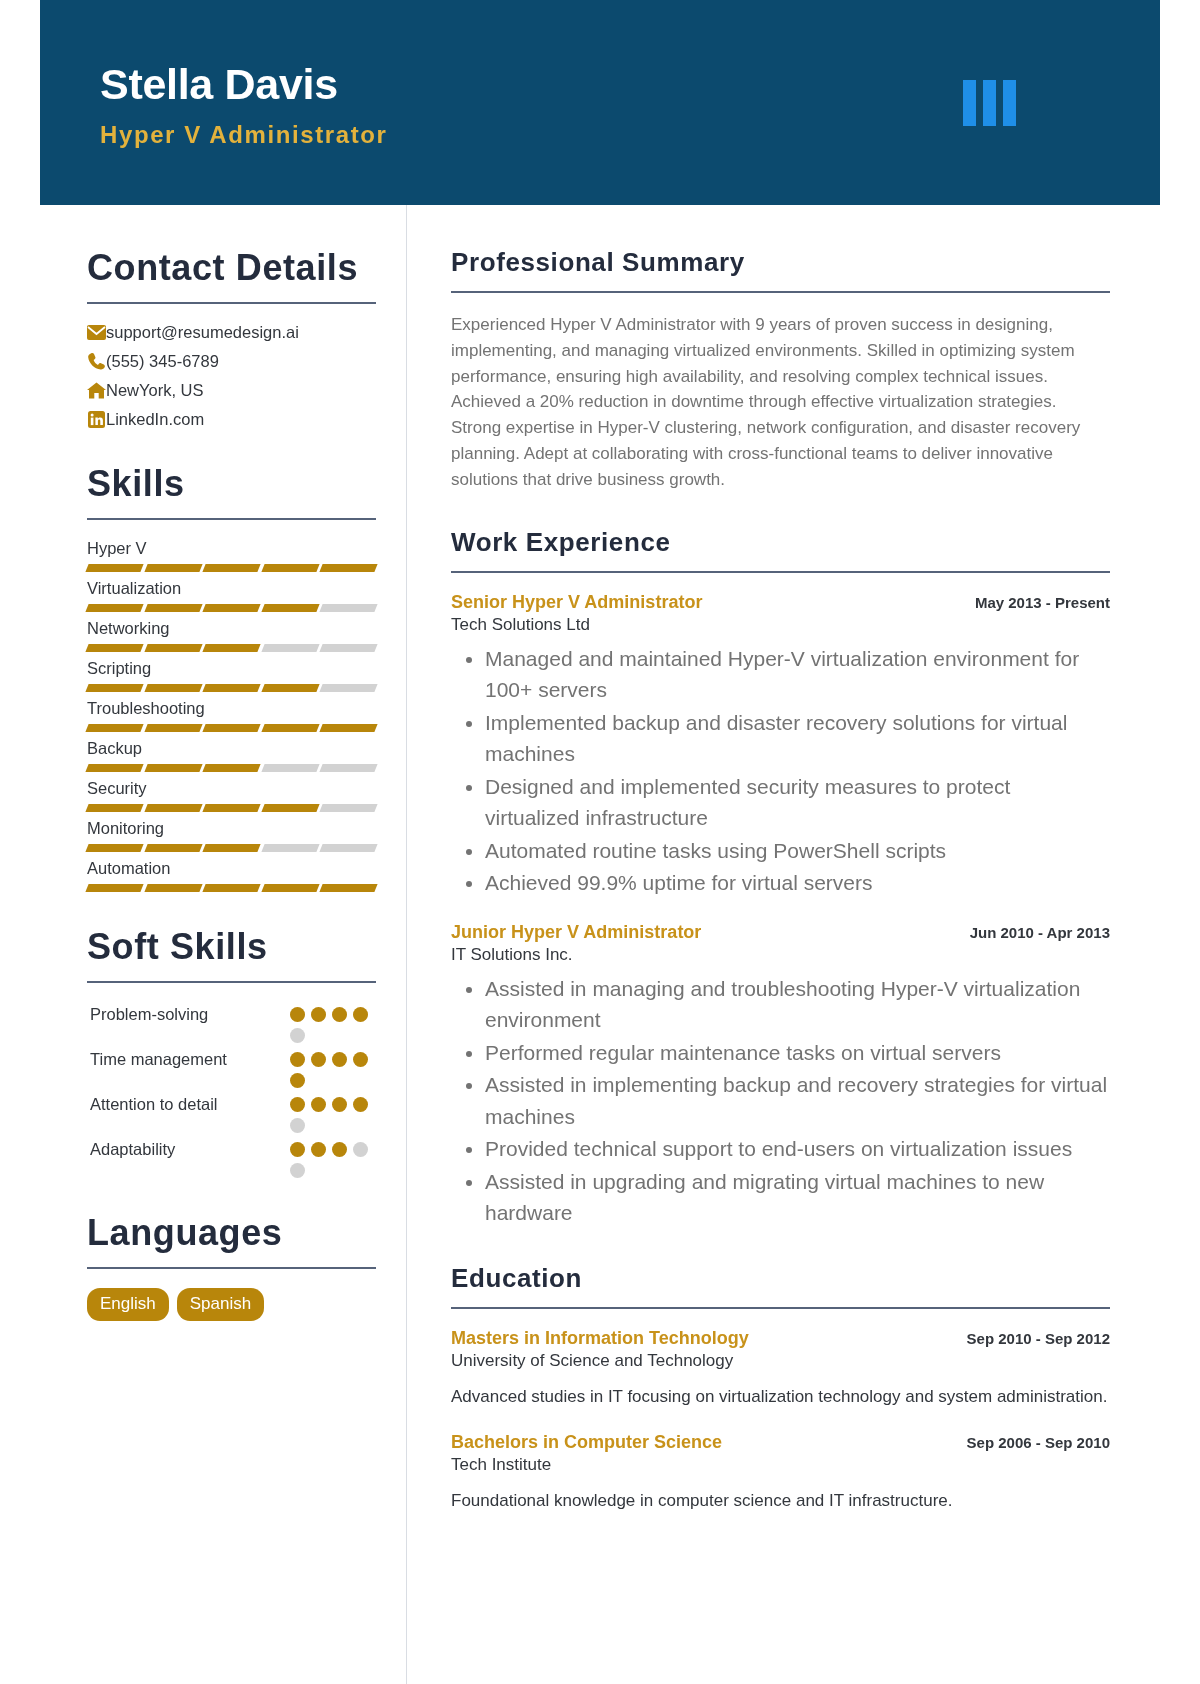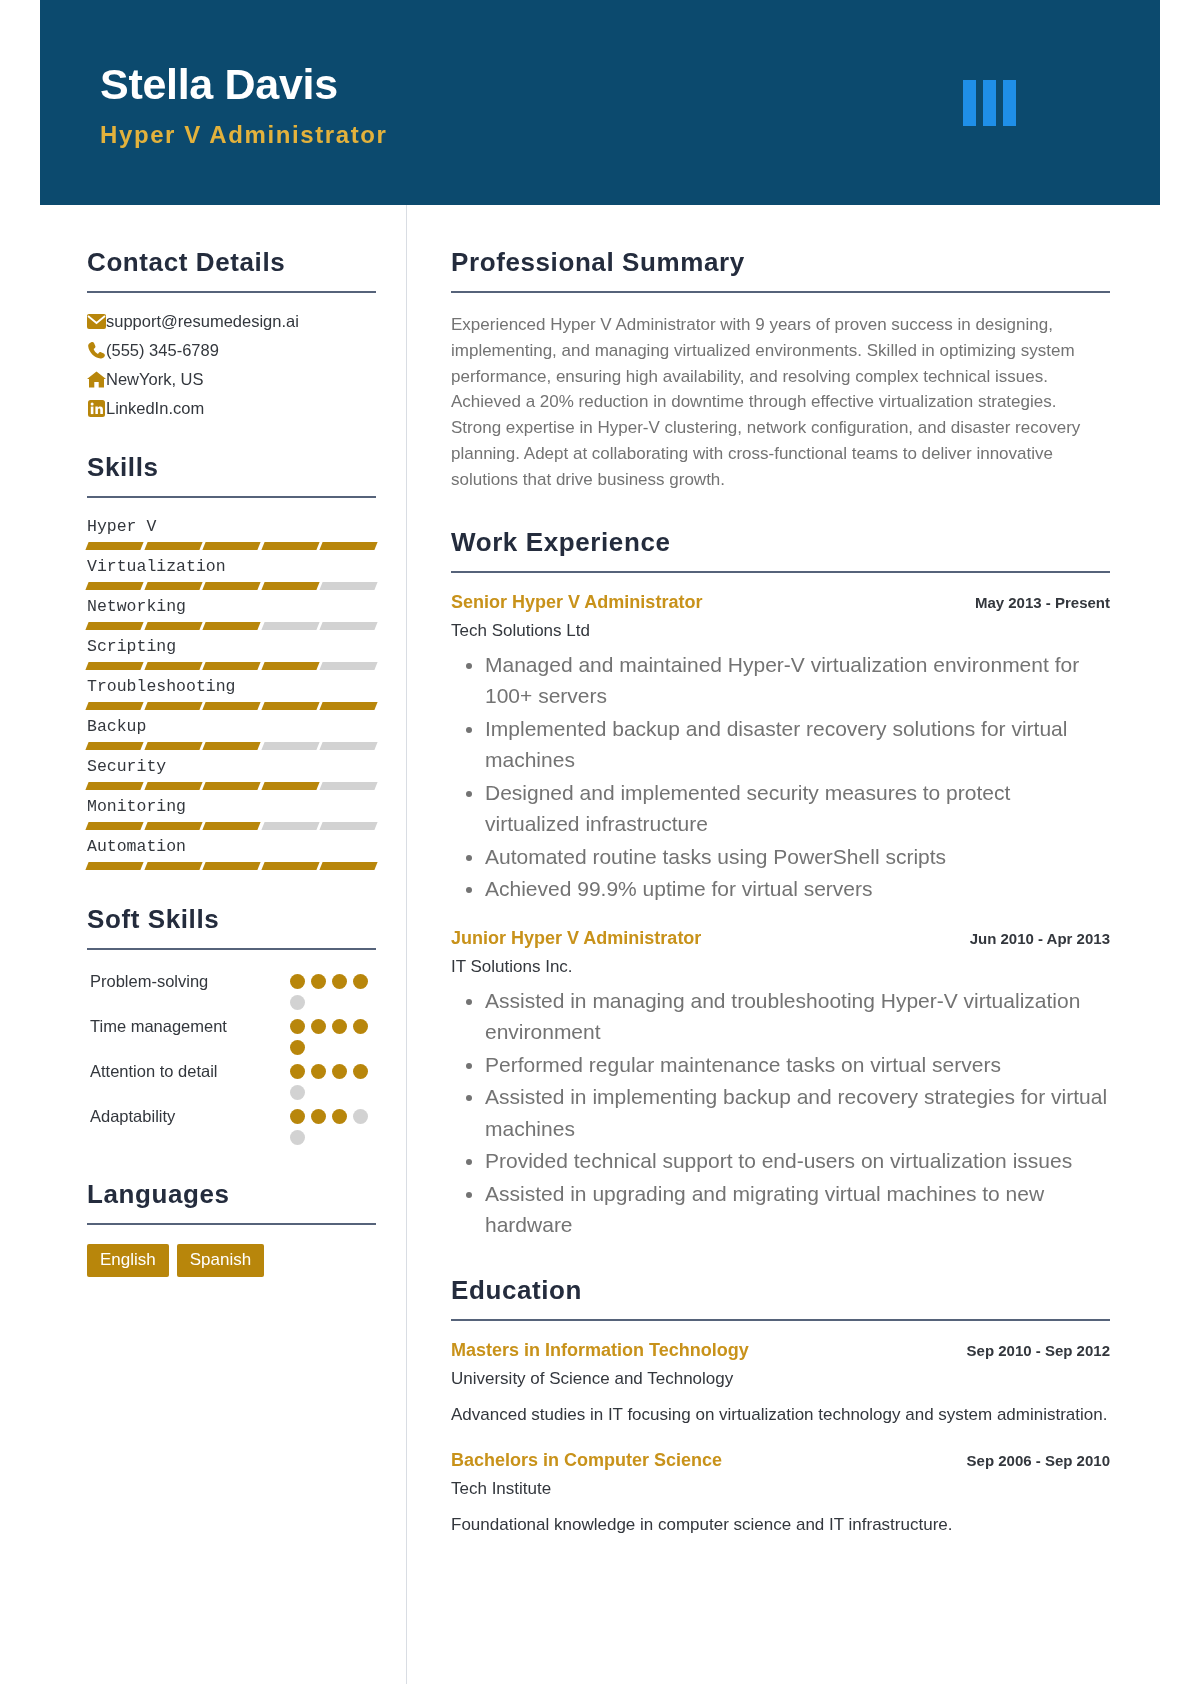--- a/index.html
+++ b/index.html
@@ -72,21 +72,21 @@
     flex: 1;
     padding: 42px 50px 40px 44px;
   }
 
   
   .sec-title {
     color: #242c3d;
     font-weight: bold;
     letter-spacing: 0.6px;
   }
-  .sidebar .sec-title { font-size: 26px; }
+  .sidebar .sec-title { font-size: 36px; }
   .main .sec-title { font-size: 26px; }
   .sec-rule {
     border-top: 2px solid #56637a;
     margin-top: 13px;
     margin-bottom: 19px;
   }
   .sidebar .sec-rule { width: 289px; }
   .main .sec-rule { width: 100%; }
   .sec-block { margin-bottom: 34px; }
 
@@ -109,21 +109,20 @@
     color: #b8860b;
   }
   .cicon svg { display: block; }
 
   
   .skill-item { margin-bottom: 7px; }
   .skill-name {
     font-size: 16.5px;
     color: #33373d;
     margin-bottom: 6px;
-    font-family: Liberation Mono, monospace;
   }
   .skill-bar {
     display: flex;
     gap: 4px;
     width: 289px;
   }
   .seg {
     flex: 1;
     height: 8px;
     background: #d2d2d2;
@@ -160,21 +159,21 @@
   }
   .dot.on { background: #b8860b; }
 
   
   .lang-wrap { display: flex; flex-wrap: wrap; gap: 8px; }
   .lang-tag {
     background: #b8860b;
     color: #ffffff;
     font-size: 17px;
     padding: 6px 13px 7px 13px;
-    border-radius: 2px;
+    border-radius: 13px;
     line-height: 1.15;
   }
 
   
   .summary-text {
     font-size: 17px;
     line-height: 1.52;
     color: #737373;
   }
   .entry { margin-bottom: 23px; }
@@ -191,21 +190,21 @@
   }
   .entry-date {
     color: #33373d;
     font-size: 15px;
     white-space: nowrap;
     font-weight: bold;
   }
   .entry-org {
     font-size: 17px;
     color: #33373d;
-    margin-top: 8px;
+    margin-top: 2px;
   }
   .entry-desc {
     font-size: 17px;
     color: #33373d;
     line-height: 1.5;
     margin-top: 13px;
   }
   .bullets {
     margin: 8px 0 0 0;
     padding-left: 34px;

